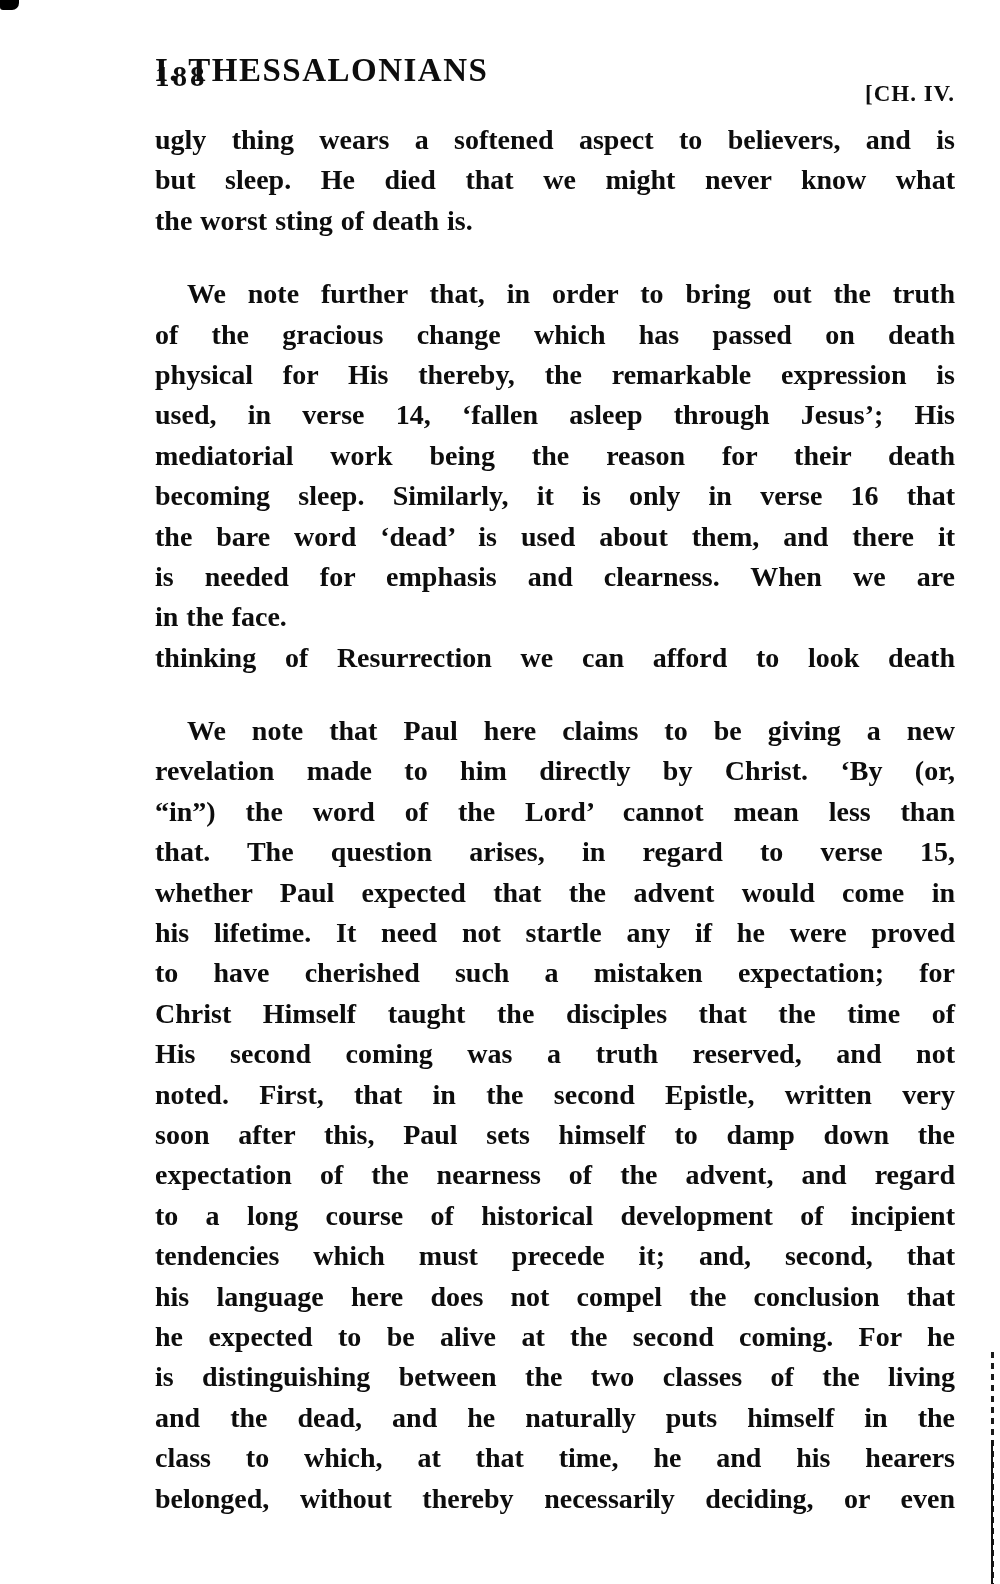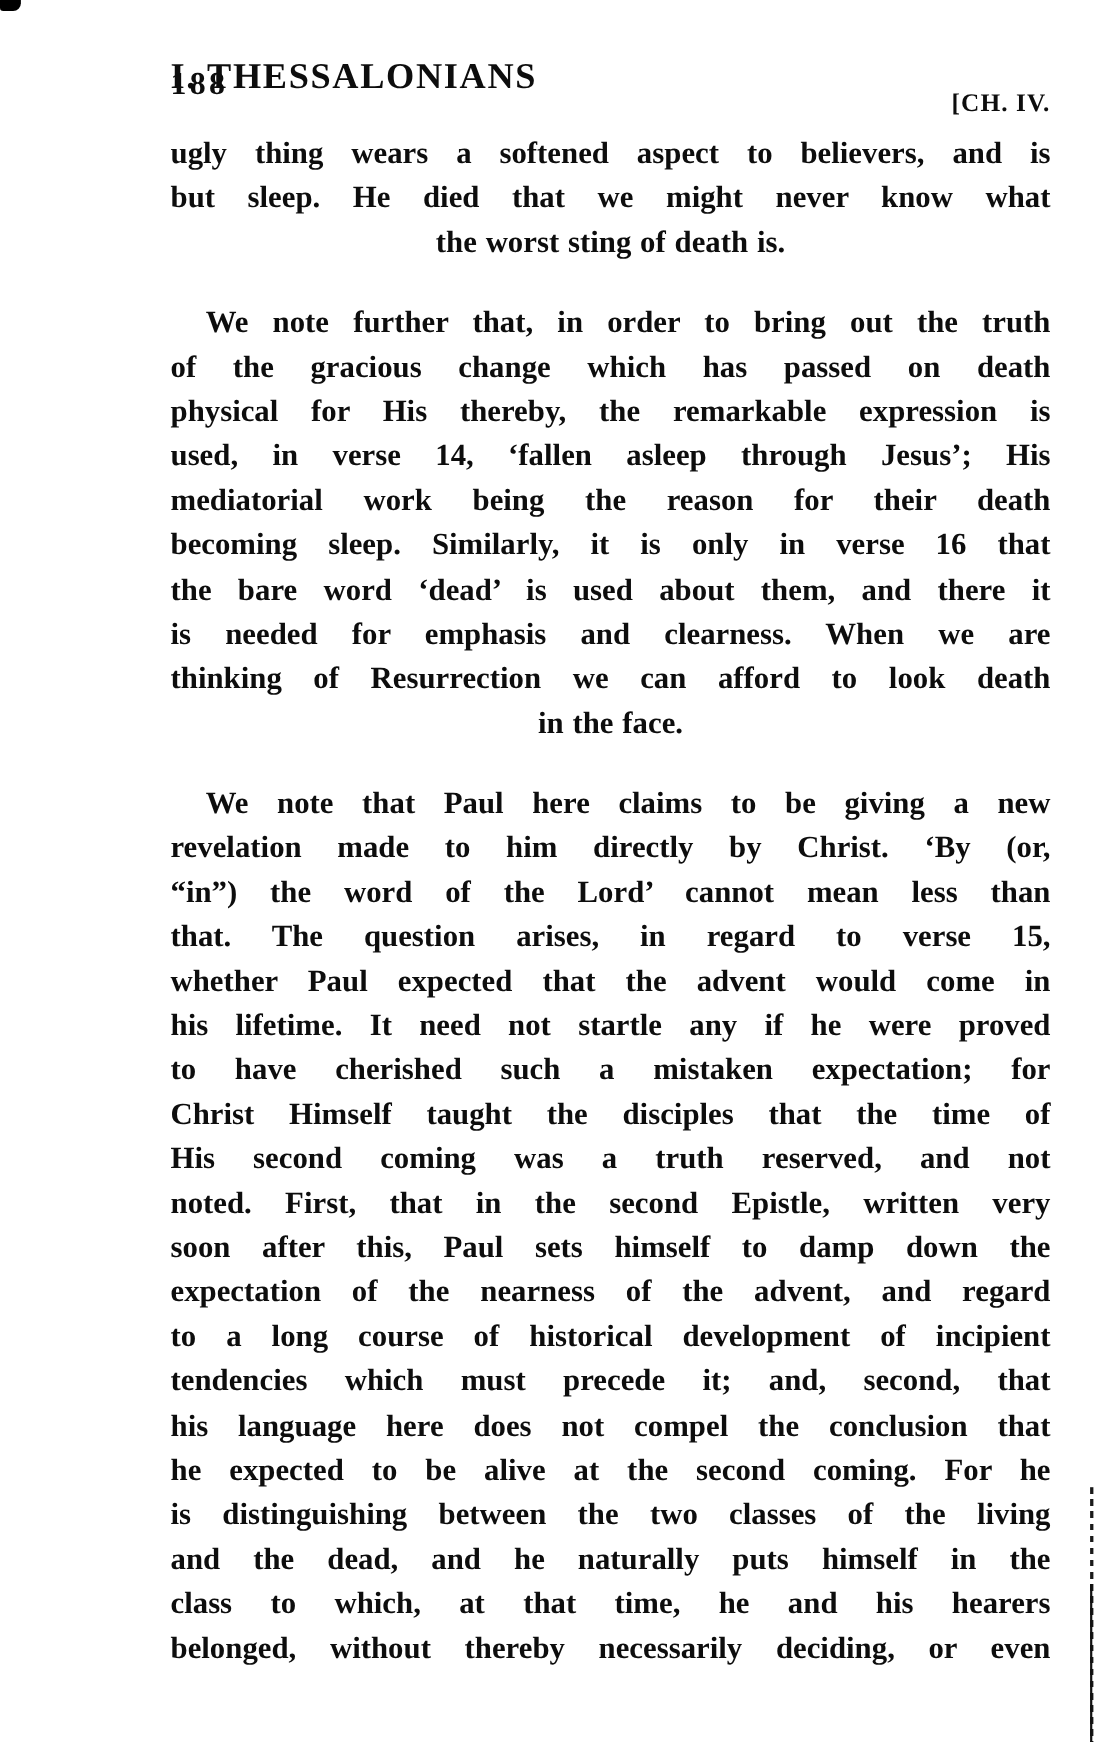--- a/index.html
+++ b/index.html
@@ -51,21 +51,21 @@
   .bodytext{
     position:absolute;
     left:155px;
     top:120px;
     width:800px;
   }
   .line{
     height:var(--lh);
     line-height:var(--lh);
     font-size:28px;
-    text-align:center;
+    text-align:left;
     overflow:visible;
     word-spacing:1px;
   }
   .line.justify{
     text-align:justify;
     text-align-last:justify;
   }
   .line.indent{
     padding-left:32px;
     margin-top:33px;
@@ -117,22 +117,22 @@
       </div>
       <div>
         <div class="line justify indent">We note further that, in order to bring out the truth</div>
         <div class="line justify">of the gracious change which has passed on death</div>
         <div class="line justify">physical for His thereby, the remarkable expression is</div>
         <div class="line justify">used, in verse 14, ‘fallen asleep through Jesus’; His</div>
         <div class="line justify">mediatorial work being the reason for their death</div>
         <div class="line justify">becoming sleep.  Similarly, it is only in verse 16 that</div>
         <div class="line justify">the bare word ‘dead’ is used about them, and there it</div>
         <div class="line justify">is needed for emphasis and clearness.  When we are</div>
+        <div class="line">in the face.</div>
         <div class="line justify">thinking of Resurrection we can afford to look death</div>
-        <div class="line">in the face.</div>
       </div>
       <div>
         <div class="line justify indent">We note that Paul here claims to be giving a new</div>
         <div class="line justify">revelation made to him directly by Christ.  ‘By (or,</div>
         <div class="line justify">“in”) the word of the Lord’ cannot mean less than</div>
         <div class="line justify">that.  The question arises, in regard to verse 15,</div>
         <div class="line justify">whether Paul expected that the advent would come in</div>
         <div class="line justify">his lifetime.  It need not startle any if he were proved</div>
         <div class="line justify">to have cherished such a mistaken expectation; for</div>
         <div class="line justify">Christ Himself taught the disciples that the time of</div>

